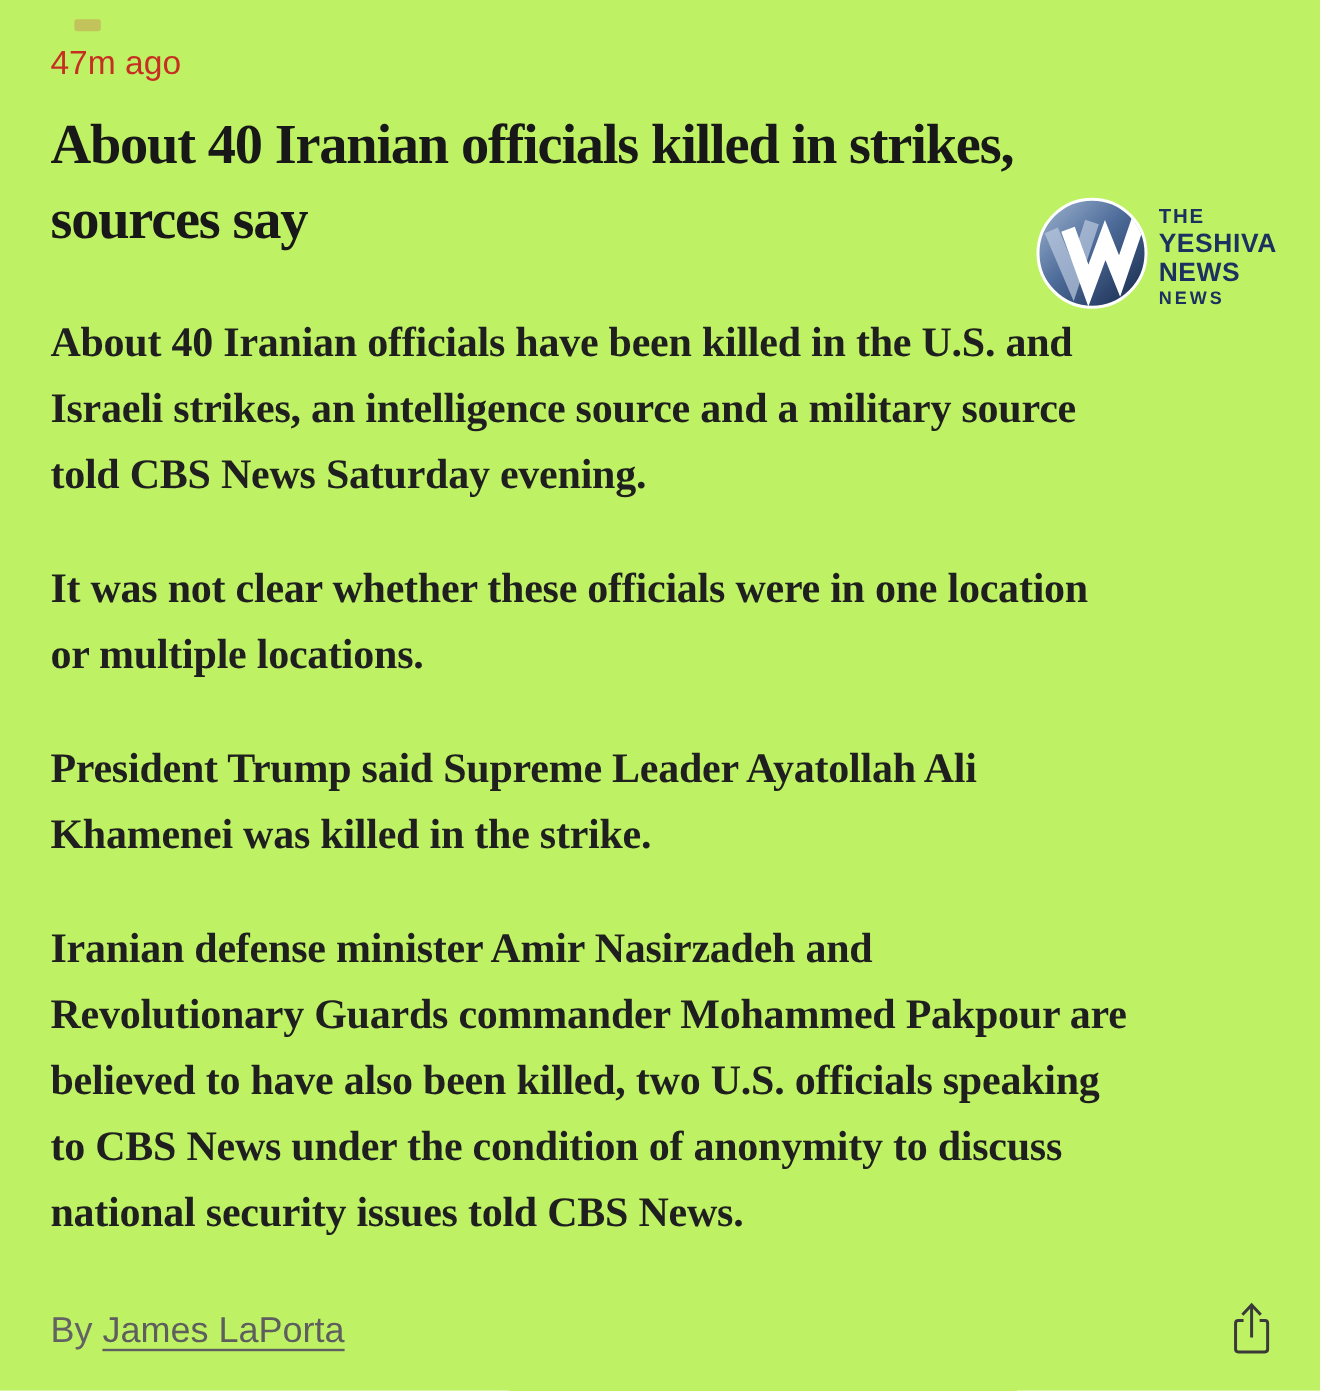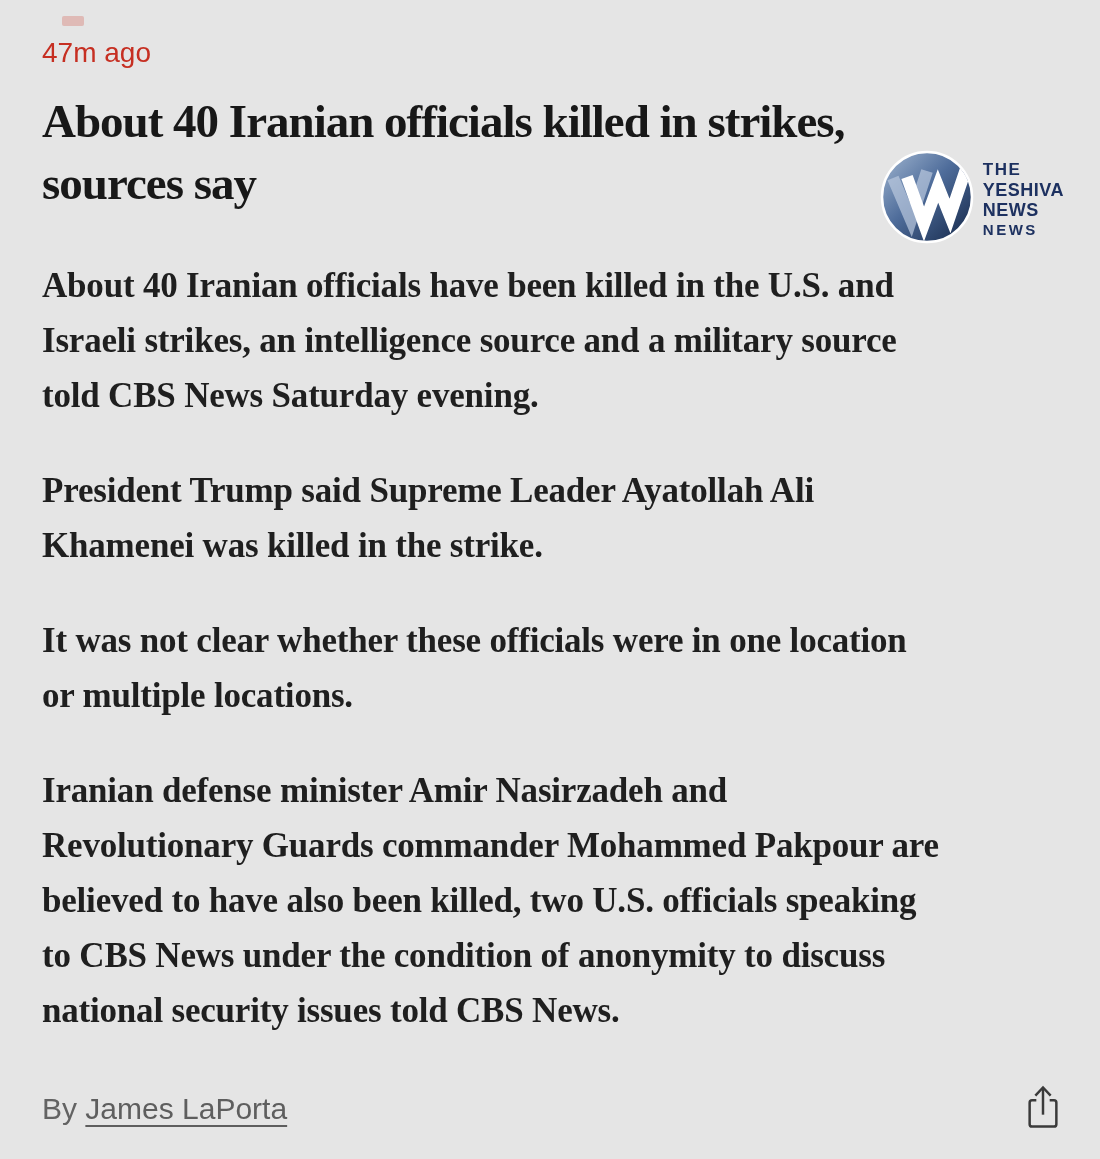--- a/index.html
+++ b/index.html
@@ -1,21 +1,21 @@
 <!DOCTYPE html>
 <html><head>
 <meta charset="utf-8">
 <style>
   * { margin: 0; padding: 0; box-sizing: border-box; }
   html, body { background: #ffffff; }
   .page {
     position: relative;
     width: 1100px;
     height: 1159px;
-    background: #e5e5e5;
+    background: #bef264;
     overflow: hidden;
     font-family: "Liberation Serif", serif;
   }
   .content { padding: 36px 42px 0 42px; }
 
   .red-fragment {
     position: absolute;
     left: 62px; top: 16px;
     width: 22px; height: 10px;
     background: #d0564a;
@@ -50,34 +50,34 @@
     color: #1f1f1f;
     white-space: pre-line;
     margin-bottom: 40px;
     max-width: 1016px;
     font-weight: bold;
   }
 
   
   .logo {
     position: absolute;
-    top: 150px;
+    top: 164px;
     right: 36px;
     display: flex;
     align-items: center;
     gap: 9px;
   }
   .logo-text {
     font-family: "Liberation Sans", sans-serif;
     font-weight: 700;
     color: #1d3160;
     line-height: 1;
   }
   .logo-the  { font-size: 17px; letter-spacing: 1.5px; margin-bottom: 3px; }
-  .logo-big  { font-size: 18px; letter-spacing: 0.5px; margin-bottom: 2px; }
+  .logo-big  { font-size: 22px; letter-spacing: 0.5px; margin-bottom: 2px; }
   .logo-news { font-size: 15px; letter-spacing: 2.5px; text-align: left; margin-top: 3px; }
 
   
   .byline-row {
     position: absolute;
     left: 42px;
     right: 36px;
     top: 1080px;
     height: 58px;
     display: flex;
@@ -116,24 +116,24 @@
   <div class="content">
     <div class="timestamp">47m ago</div>
 
     <h1 class="headline">About 40 Iranian officials killed in strikes,
 sources say</h1>
 
     <div class="body-copy">
       <p>About 40 Iranian officials have been killed in the U.S. and
 Israeli strikes, an intelligence source and a military source
 told CBS News Saturday evening.</p>
+      <p>It was not clear whether these officials were in one location
+or multiple locations.</p>
       <p>President Trump said Supreme Leader Ayatollah Ali
 Khamenei was killed in the strike.</p>
-      <p>It was not clear whether these officials were in one location
-or multiple locations.</p>
       <p>Iranian defense minister Amir Nasirzadeh and
 Revolutionary Guards commander Mohammed Pakpour are
 believed to have also been killed, two U.S. officials speaking
 to CBS News under the condition of anonymity to discuss
 national security issues told CBS News.</p>
     </div>
   </div>
 
   <div class="logo">
     <span>

